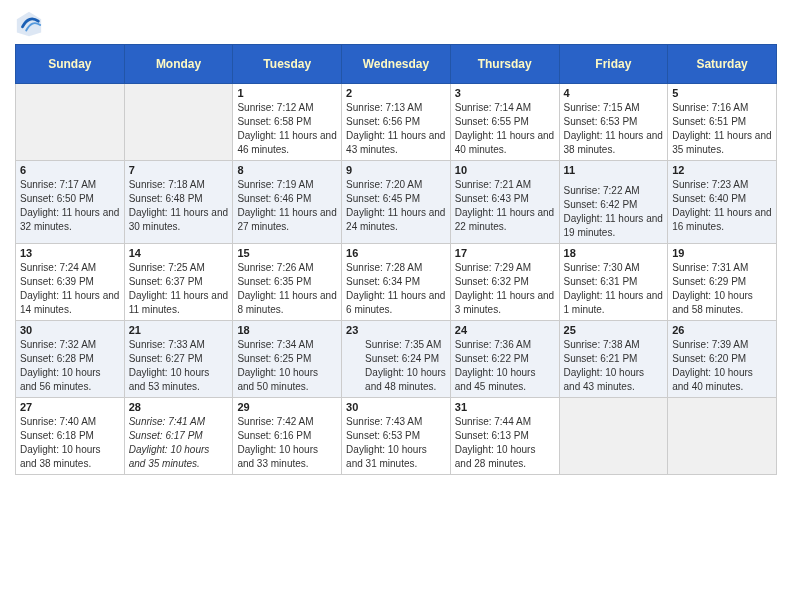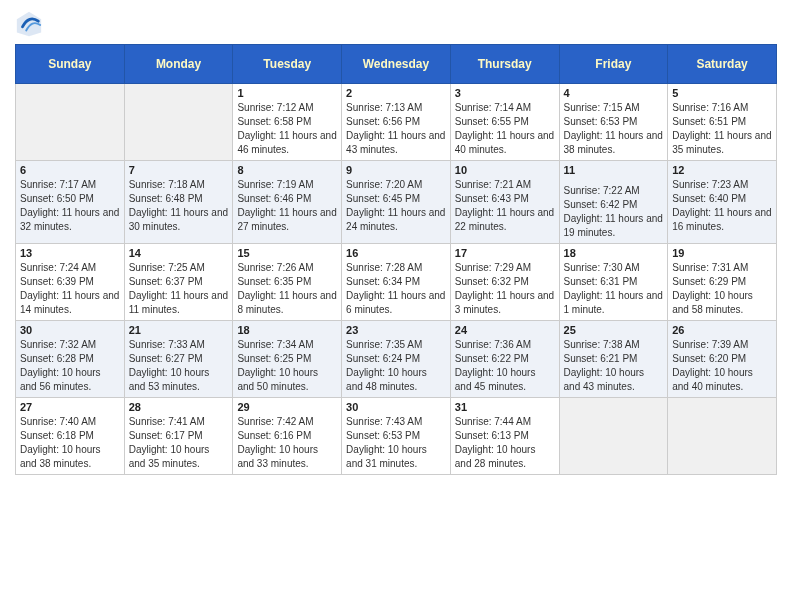--- a/index.html
+++ b/index.html
@@ -285,21 +285,21 @@
 Daylight: 10 hours and 53 minutes.</div>
           </td>
           <td>
             <span class="day-number">18</span>
             <div class="day-info" style="white-space: pre-line;">Sunrise: 7:34 AM
 Sunset: 6:25 PM
 Daylight: 10 hours and 50 minutes.</div>
           </td>
           <td>
             <span class="day-number">23</span>
-            <div class="day-info" style="white-space: pre-line;">Sunrise: 7:35 AM
+            <div class="day-info" style="white-space: pre-line; margin-left: 19px;">Sunrise: 7:35 AM
 Sunset: 6:24 PM
 Daylight: 10 hours and 48 minutes.</div>
           </td>
           <td>
             <span class="day-number">24</span>
             <div class="day-info" style="white-space: pre-line;">Sunrise: 7:36 AM
 Sunset: 6:22 PM
 Daylight: 10 hours and 45 minutes.</div>
           </td>
           <td>
@@ -317,21 +317,21 @@
         </tr>
         <tr>
           <td>
             <span class="day-number">27</span>
             <div class="day-info" style="white-space: pre-line;">Sunrise: 7:40 AM
 Sunset: 6:18 PM
 Daylight: 10 hours and 38 minutes.</div>
           </td>
           <td>
             <span class="day-number">28</span>
-            <div class="day-info" style="white-space: pre-line;">Sunrise: 7:41 AM
+            <div class="day-info" style="white-space: pre-line; font-style: italic;">Sunrise: 7:41 AM
 Sunset: 6:17 PM
 Daylight: 10 hours and 35 minutes.</div>
           </td>
           <td>
             <span class="day-number">29</span>
             <div class="day-info" style="white-space: pre-line;">Sunrise: 7:42 AM
 Sunset: 6:16 PM
 Daylight: 10 hours and 33 minutes.</div>
           </td>
           <td>

